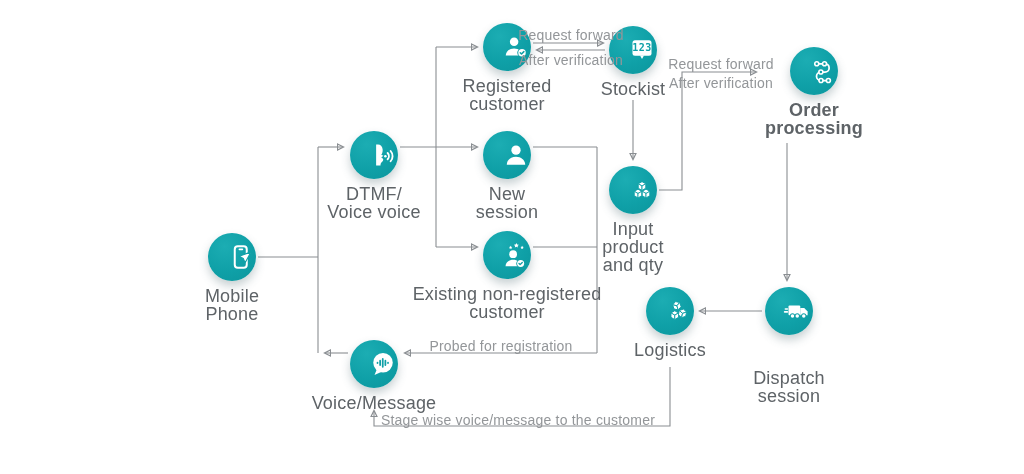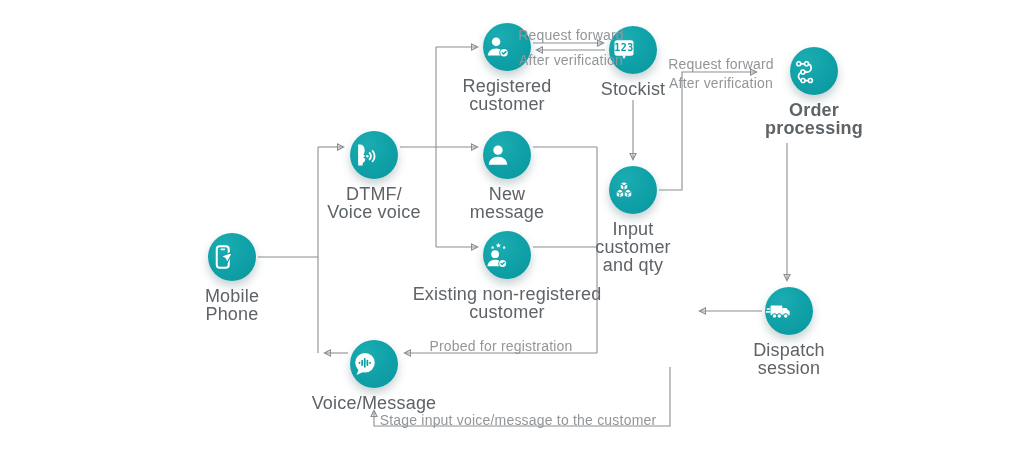--- a/index.html
+++ b/index.html
@@ -7,42 +7,42 @@
     position:relative;width:1024px;height:474px;background:#ffffff;overflow:hidden;
     font-family:"Liberation Sans","DejaVu Sans",sans-serif;
   }
   .wires{position:absolute;left:0;top:0;pointer-events:none;}
   .wires path{stroke:#8a8e92;stroke-width:1.1;fill:none;}
   .node{position:absolute;width:200px;display:flex;flex-direction:column;align-items:center;}
   .circle{
     width:48px;height:48px;border-radius:50%;
     background:radial-gradient(circle at 35% 28%, #1cadb3 0%, #0fa0a7 55%, #0c959c 100%);
     box-shadow:0 5px 10px rgba(70,100,105,0.30);
-    display:flex;align-items:center;justify-content:flex-start;
+    display:flex;align-items:center;justify-content:flex-end;
     flex:0 0 auto;
   }
   .label{
     margin-top:6px;text-align:center;white-space:pre-line;
     font-size:18px;line-height:18px;letter-spacing:0.2px;color:#5e6367;
   }
   .edge-label{
     position:absolute;transform:translateX(-50%);white-space:nowrap;
     font-size:14px;letter-spacing:0.2px;color:#939699;
   }
   
   #n-mobile{left:132px;top:233px;}
   #n-dtmf{left:274px;top:131px;}
   #n-registered{left:407px;top:23px;}
   #n-new{left:407px;top:131px;}
   #n-existing{left:407px;top:231px;}
   #n-stockist{left:533px;top:26px;}
   #n-input{left:533px;top:166px;}
   #n-order{left:714px;top:47px;font-weight:bold;}
   #n-logistics{left:570px;top:287px;}
-  #n-dispatch{left:689px;top:287px;}
+  #n-dispatch{left:689px;top:287px;gap:28px;}
   #n-voice{left:274px;top:340px;}
   
   #el-req1{left:571px;top:27px;}
   #el-after1{left:571px;top:52px;}
   #el-req2{left:721px;top:56px;}
   #el-after2{left:721px;top:75px;}
   #el-probed{left:501px;top:338px;}
   #el-stage{left:518px;top:412px;}
 </style>
 </head>
@@ -117,21 +117,21 @@
   </div>
 
   <div class="node" id="n-new">
     <div class="circle">
       <svg width="30" height="30" viewBox="0 0 24 24">
         <circle cx="12" cy="8.1" r="3.7" fill="#fff"></circle>
         <path d="M4.6 19.7 C4.8 15.9 8 13.4 12 13.4 C16 13.4 19.2 15.9 19.4 19.7 Z" fill="#fff"></path>
       </svg>
     </div>
     <div class="label">New
-message</div>
+session</div>
   </div>
 
   <div class="node" id="n-existing">
     <div class="circle">
       <svg width="30" height="30" viewBox="0 0 24 24">
         <path fill="#fff" transform="translate(12.3,4.4) scale(2.1)" d="M0 -1 L0.294 -0.405 0.951 -0.309 0.476 0.155 0.588 0.809 0 0.5 -0.588 0.809 -0.476 0.155 -0.951 -0.309 -0.294 -0.405 Z"></path>
         <path fill="#fff" transform="translate(7.7,6) scale(1.4)" d="M0 -1 L0.294 -0.405 0.951 -0.309 0.476 0.155 0.588 0.809 0 0.5 -0.588 0.809 -0.476 0.155 -0.951 -0.309 -0.294 -0.405 Z"></path>
         <path fill="#fff" transform="translate(16.9,6) scale(1.4)" d="M0 -1 L0.294 -0.405 0.951 -0.309 0.476 0.155 0.588 0.809 0 0.5 -0.588 0.809 -0.476 0.155 -0.951 -0.309 -0.294 -0.405 Z"></path>
         <circle cx="9.7" cy="11.3" r="3.1" fill="#fff"></circle>
         <path d="M3.6 20.9 C3.8 17.7 6.3 15.8 9.7 15.8 C13.1 15.8 15.6 17.7 15.8 20.9 Z" fill="#fff"></path>
@@ -165,41 +165,65 @@
           <path d="M8.8 10.1 L11.8 11.85 L8.8 13.6 L5.8 11.85 Z"></path>
             <path d="M5.8 11.85 L8.8 13.6 L8.8 17.1 L5.8 15.35 Z"></path>
             <path d="M11.8 11.85 L8.8 13.6 L8.8 17.1 L11.8 15.35 Z"></path>
           <path d="M15.2 10.1 L18.2 11.85 L15.2 13.6 L12.2 11.85 Z"></path>
             <path d="M12.2 11.85 L15.2 13.6 L15.2 17.1 L12.2 15.35 Z"></path>
             <path d="M18.2 11.85 L15.2 13.6 L15.2 17.1 L18.2 15.35 Z"></path>
         </g>
       </svg>
     </div>
     <div class="label">Input
-customer
+product
 and qty</div>
   </div>
 
   <div class="node" id="n-order">
     <div class="circle">
       <svg width="30" height="30" viewBox="0 0 24 24">
         <path d="M7 6.2 H13.6 A3.3 3.3 0 0 1 13.6 12.8 H10.2 A3.4 3.4 0 0 0 10.2 19.6 H16.4" fill="none" stroke="#fff" stroke-width="1.4"></path>
         <g fill="#0fa0a7" stroke="#fff" stroke-width="1.3">
           <circle cx="7" cy="6.2" r="1.6"></circle>
           <circle cx="13.2" cy="6.2" r="1.6"></circle>
           <circle cx="10.3" cy="12.8" r="1.6"></circle>
           <circle cx="10.4" cy="19.6" r="1.6"></circle>
           <circle cx="16.3" cy="19.6" r="1.6"></circle>
         </g>
       </svg>
     </div>
     <div class="label">Order
 processing</div>
   </div>
 
+  <div class="node" id="n-logistics">
+    <div class="circle">
+      <svg width="30" height="30" viewBox="0 0 24 24">
+        <g fill="#fff" stroke="#0fa0a7" stroke-width="0.7" stroke-linejoin="round">
+          <g transform="translate(10.3,7.8) rotate(-18)">
+            <path d="M0 -3.5 L3 -1.75 L0 0 L-3 -1.75 Z"></path>
+              <path d="M-3 -1.75 L0 0 L0 3.5 L-3 1.75 Z"></path>
+              <path d="M3 -1.75 L0 0 L0 3.5 L3 1.75 Z"></path>
+          </g>
+          <g transform="translate(8.6,15.3)">
+            <path d="M0 -3.5 L3 -1.75 L0 0 L-3 -1.75 Z"></path>
+              <path d="M-3 -1.75 L0 0 L0 3.5 L-3 1.75 Z"></path>
+              <path d="M3 -1.75 L0 0 L0 3.5 L3 1.75 Z"></path>
+          </g>
+          <g transform="translate(14.8,13.9) rotate(12)">
+            <path d="M0 -3.5 L3 -1.75 L0 0 L-3 -1.75 Z"></path>
+              <path d="M-3 -1.75 L0 0 L0 3.5 L-3 1.75 Z"></path>
+              <path d="M3 -1.75 L0 0 L0 3.5 L3 1.75 Z"></path>
+          </g>
+        </g>
+      </svg>
+    </div>
+    <div class="label">Logistics</div>
+  </div>
 
   <div class="node" id="n-dispatch">
     <div class="circle">
       <svg width="30" height="30" viewBox="0 0 24 24">
         <rect x="4.4" y="7.6" width="9.4" height="7.8" rx="0.8" fill="#fff"></rect>
         <path d="M13.8 9.5 H17 L19.7 12.4 V15.4 H13.8 Z" fill="#fff"></path>
         <g>
           <circle cx="7.6" cy="15.9" r="2.1" fill="#0fa0a7"></circle>
             <circle cx="7.6" cy="15.9" r="1.4" fill="#fff"></circle>
           <circle cx="11.4" cy="15.9" r="2.1" fill="#0fa0a7"></circle>
@@ -230,15 +254,15 @@
       </svg>
     </div>
     <div class="label">Voice/Message</div>
   </div>
 
   <div class="edge-label" id="el-req1">Request forward</div>
   <div class="edge-label" id="el-after1">After verification</div>
   <div class="edge-label" id="el-req2">Request forward</div>
   <div class="edge-label" id="el-after2">After verification</div>
   <div class="edge-label" id="el-probed">Probed for registration</div>
-  <div class="edge-label" id="el-stage">Stage input voice/message to the customer</div>
+  <div class="edge-label" id="el-stage">Stage wise voice/message to the customer</div>
 
 </div>
 
 </body></html>

